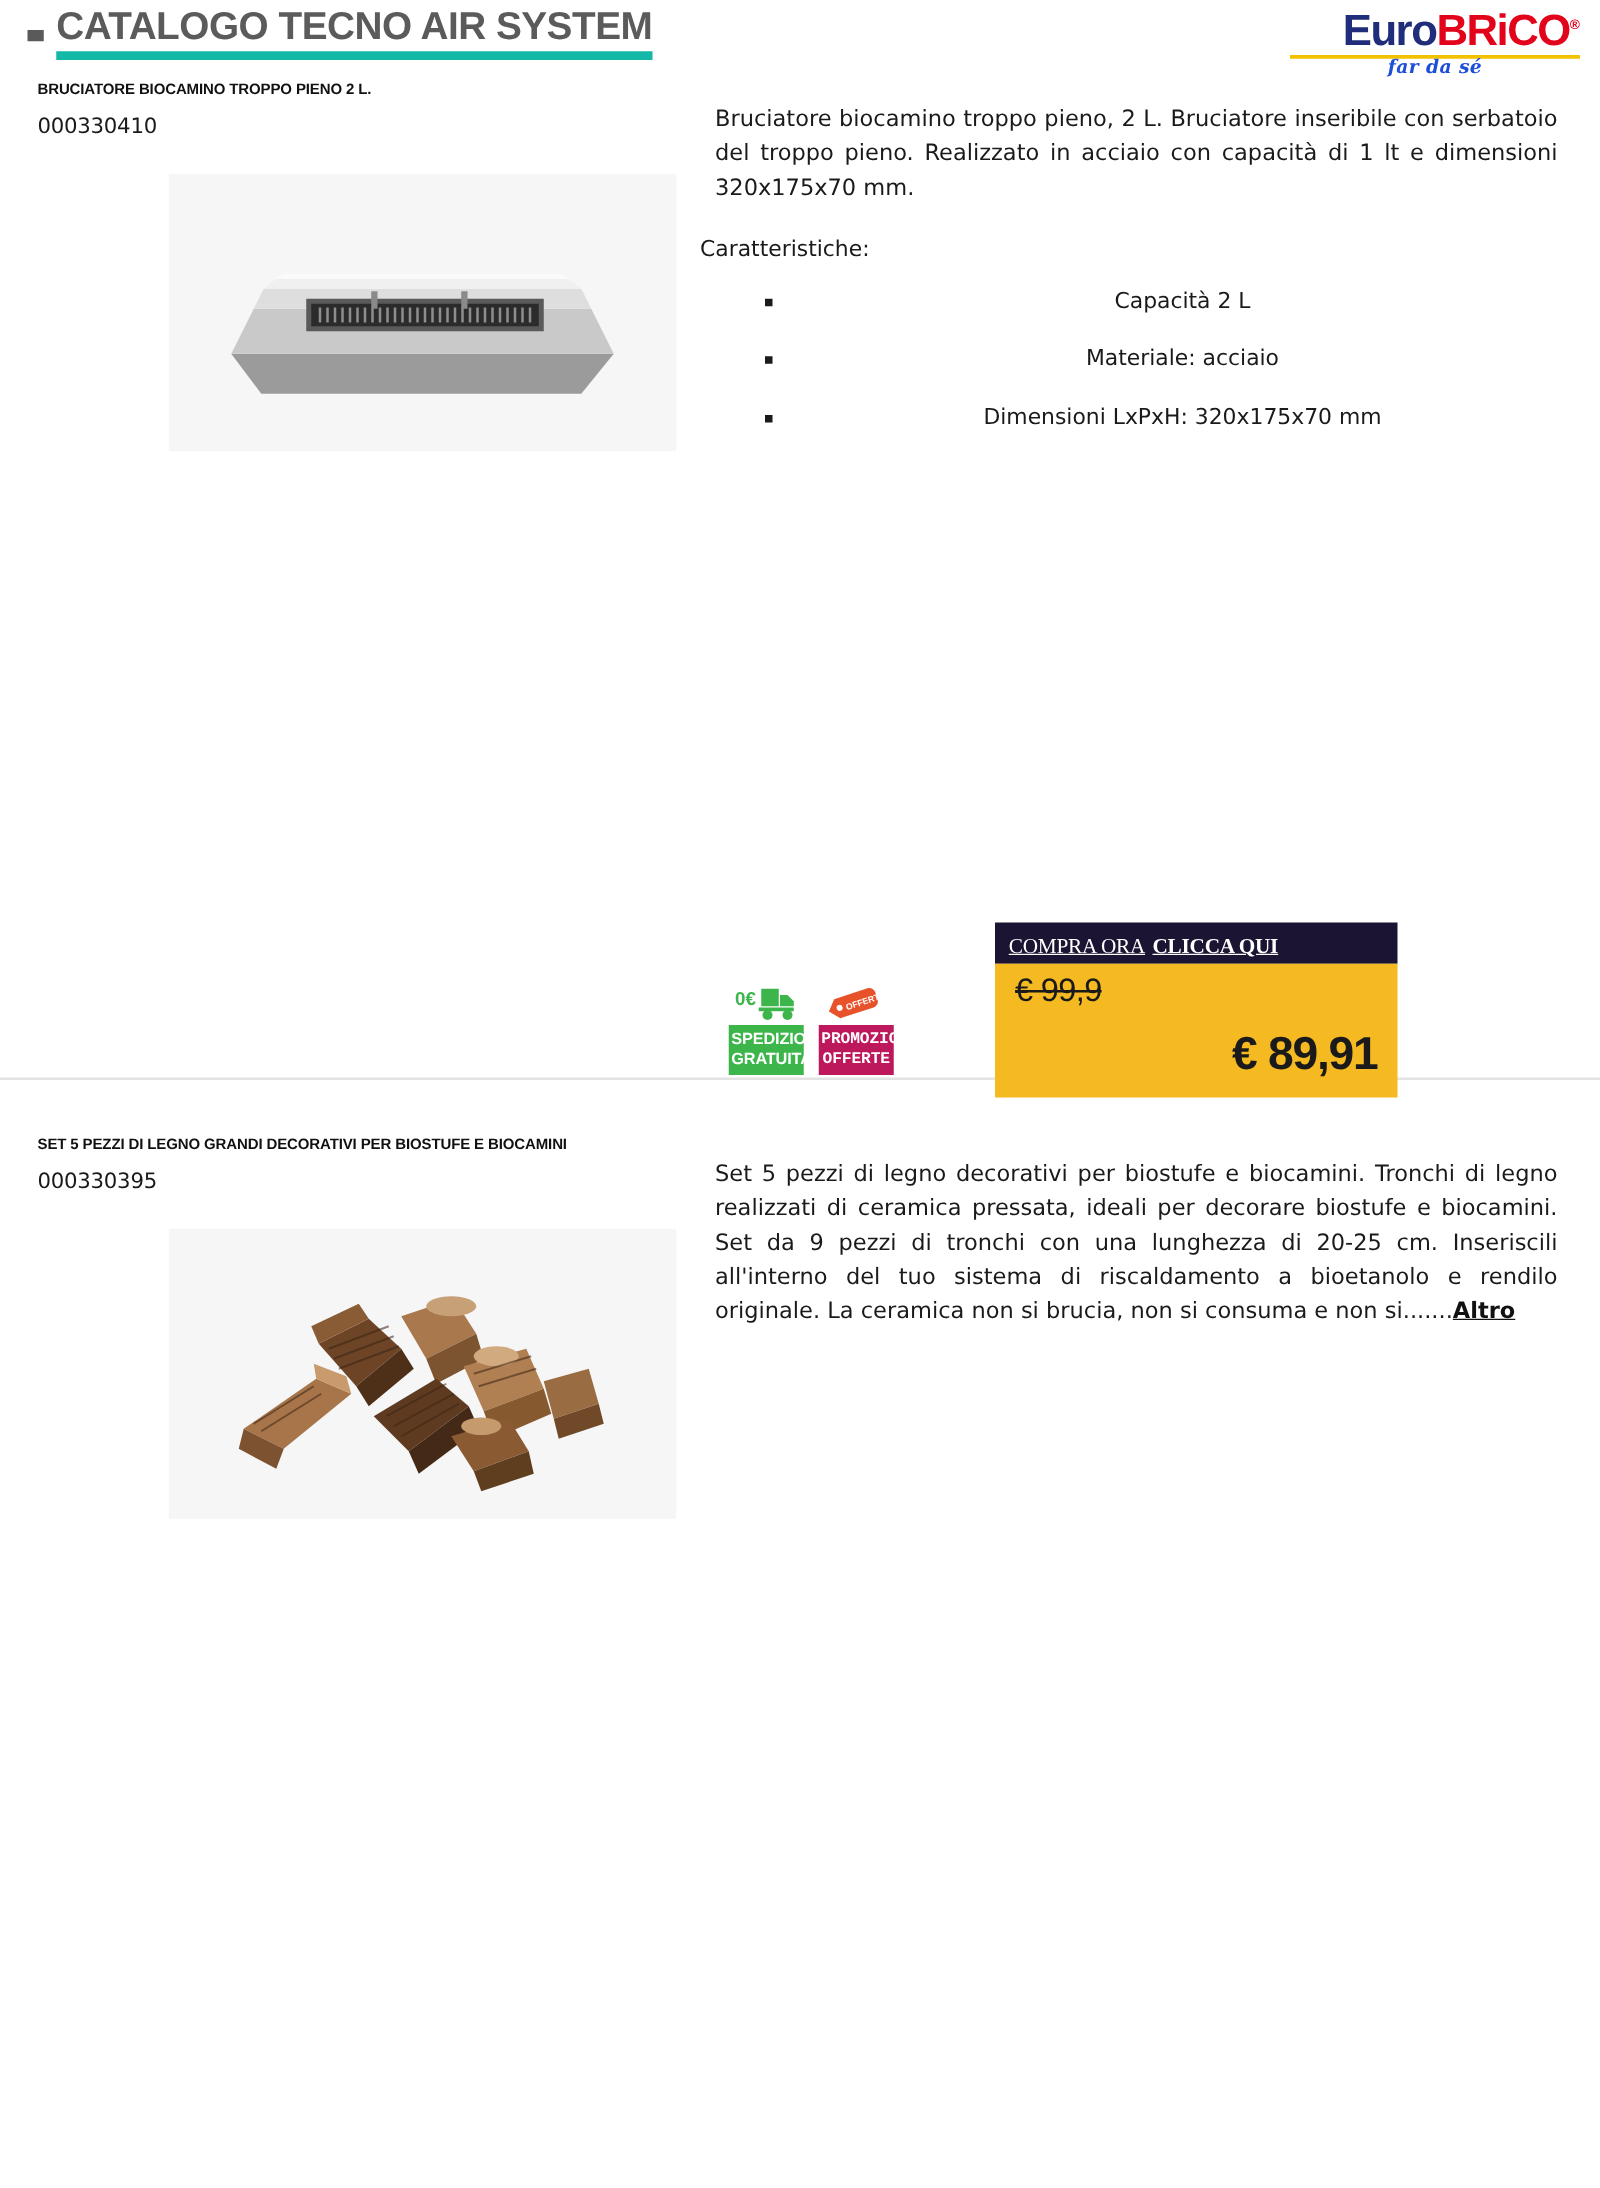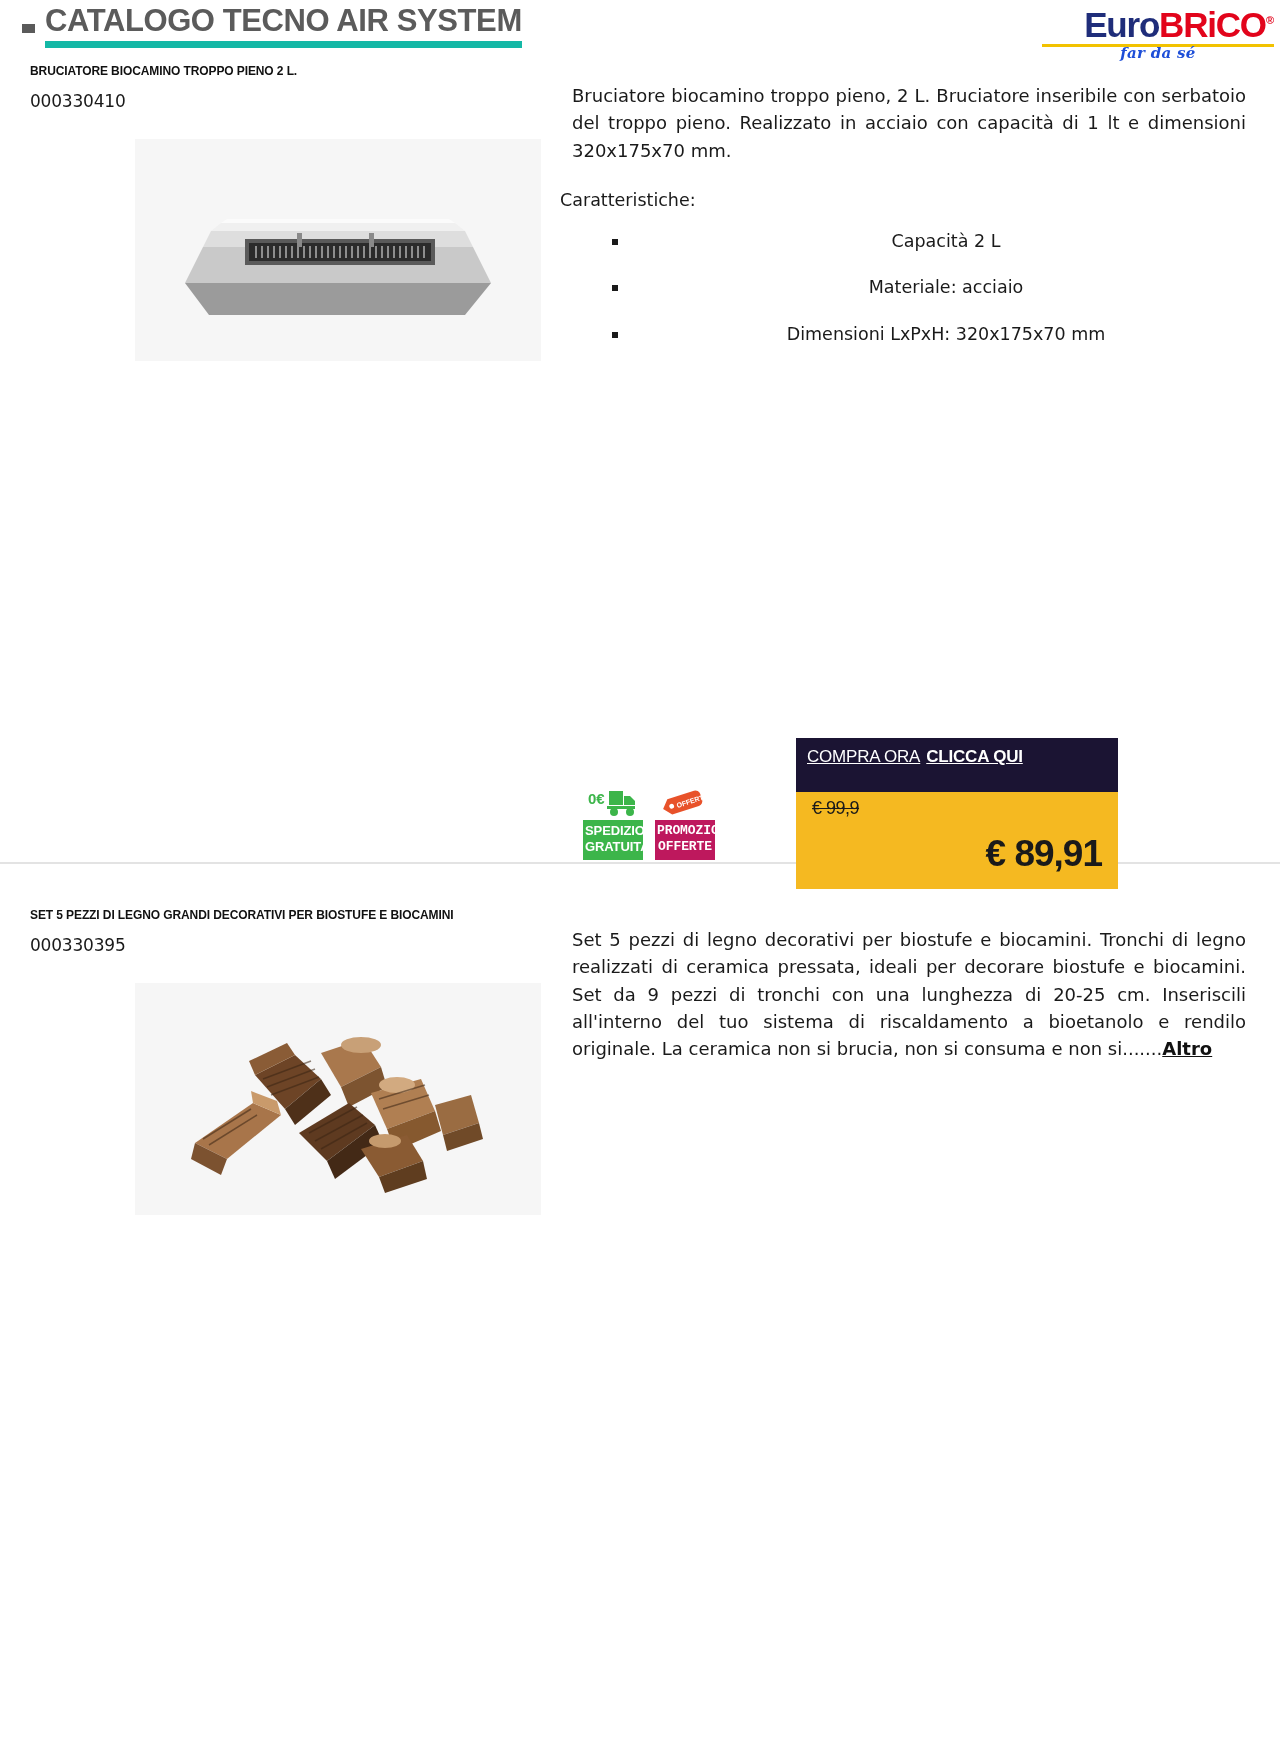--- a/index.html
+++ b/index.html
@@ -45,21 +45,21 @@
     letter-spacing: -0.4px;
     color: #5b5b5b;
     border-bottom: 7px solid #14b8a6;
     padding-bottom: 2px;
     line-height: 1.12;
     white-space: nowrap;
   }
 
   .logo {
     position: absolute;
-    right: 6px;
+    right: 16px;
     top: 2px;
     width: 232px;
     height: 52px;
   }
   .logo-text {
     font-family: "Liberation Sans", sans-serif;
     font-weight: bold;
     font-size: 35px;
     line-height: 36px;
     letter-spacing: -1.2px;
@@ -218,35 +218,35 @@
   .badge-orange .badge-cap { background: #be185d; font-family: Liberation Mono, monospace; }
 
   
   .pricebox {
     position: absolute;
     width: 322px;
   }
   .buy-bar {
     background: #1b1433;
     color: #ffffff;
-    padding: 9px 11px 25px;
-    font-family: Liberation Sans, sans-serif;
+    padding: 9px 11px 4px;
+    font-family: Liberation Serif, serif;
     font-size: 17px;
     letter-spacing: -0.2px;
     white-space: nowrap;
   }
   .buy-bar .b1 { text-decoration: underline; font-weight: normal; }
   .buy-bar .b2 { text-decoration: underline; font-weight: bold; margin-left: 6px; }
   .price-area {
     background: #f5b921;
     padding: 6px 16px 14px;
   }
   .price-old {
     font-family: "Liberation Sans", sans-serif;
-    font-size: 18px;
+    font-size: 26px;
     font-weight: normal;
     color: #1a1a1a;
     text-decoration: line-through;
     letter-spacing: -0.5px;
   }
   .price-new {
     font-family: "Liberation Sans", sans-serif;
     font-weight: bold;
     font-size: 37px;
     color: #1a1a1a;

